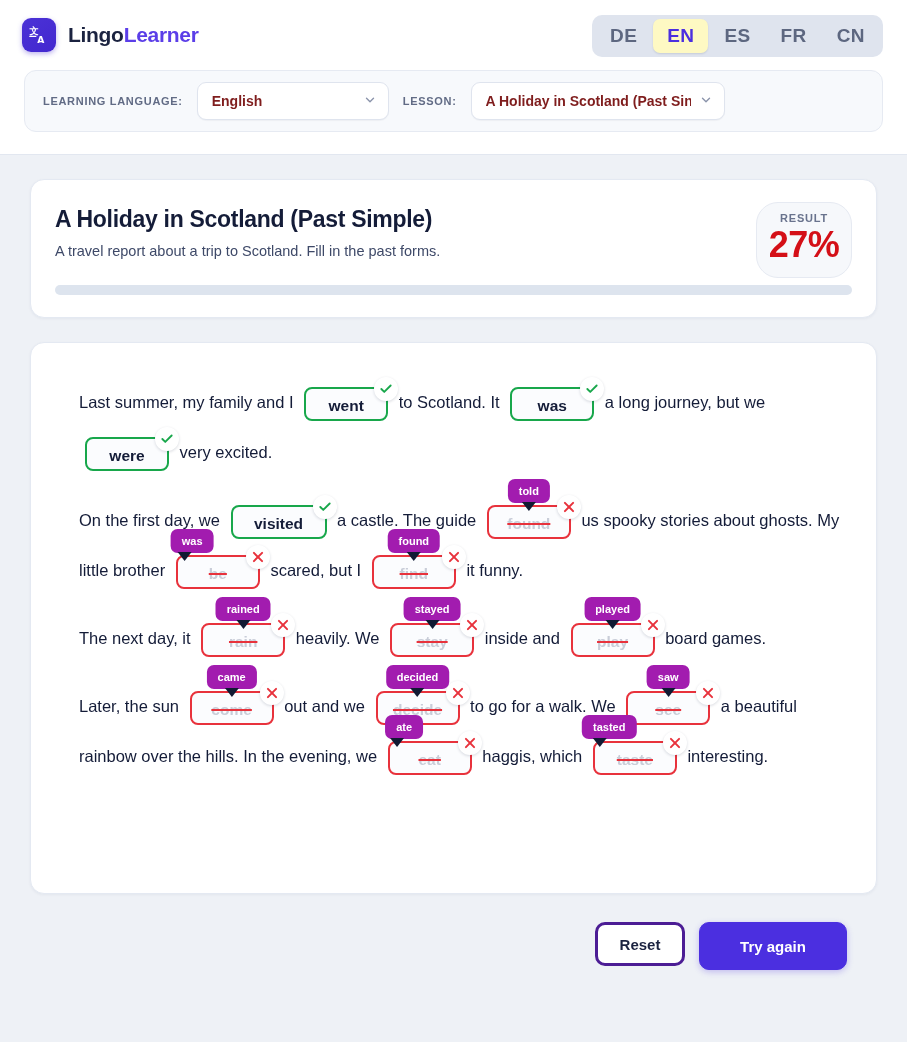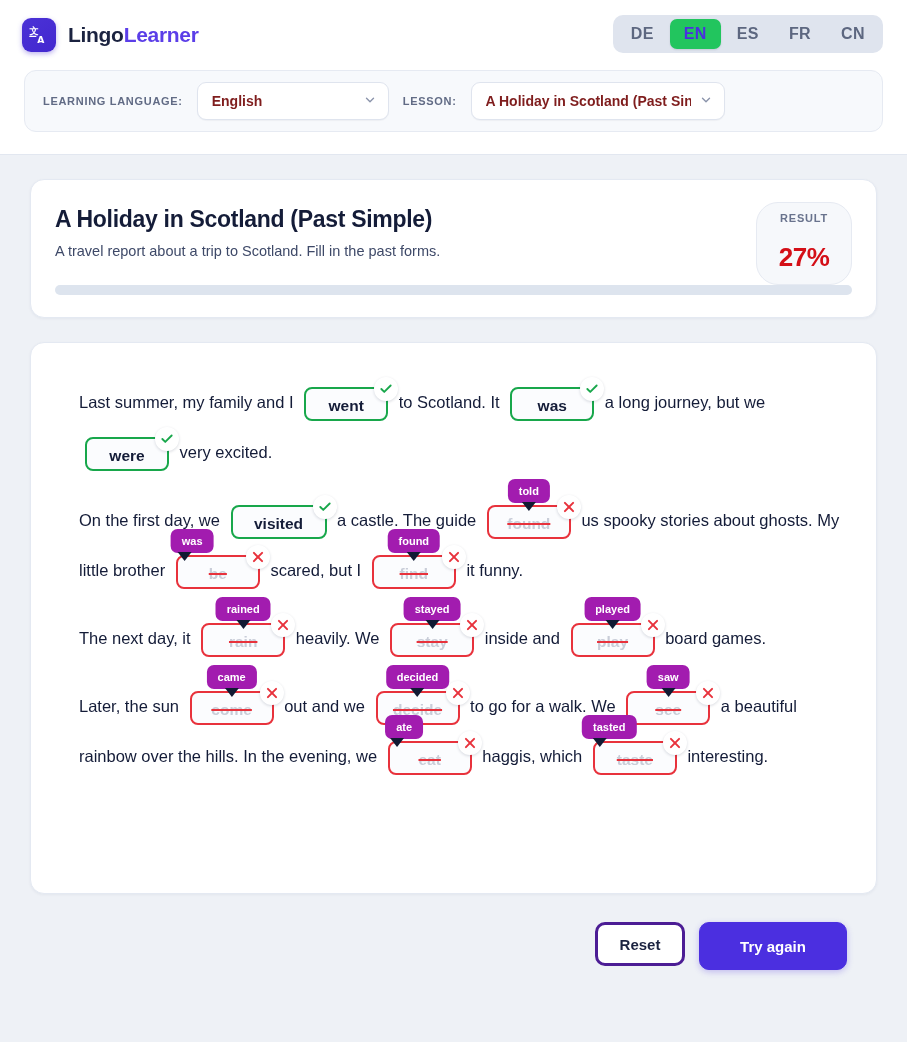--- a/index.html
+++ b/index.html
@@ -35,29 +35,29 @@
   .brand-name .b2 { color:#5b3ee8; }
 
   .lang-tabs {
     position:absolute; right:24px; top:15px;
     background:#dfe4ee;
     border-radius:10px;
     padding:4px;
     display:flex; gap:2px;
   }
   .lang-tab {
-    font-size:16px; font-weight:bold; letter-spacing:.4px;
+    font-size:19px; font-weight:bold; letter-spacing:.4px;
     color:#5d6780;
     padding:6px 14px;
     border-radius:7px;
     cursor:pointer;
     user-select:none;
   }
   .lang-tab.active {
-    background:#22c55e; color:#4b2fe0;
+    background:#fef9c3; color:#4b2fe0;
     box-shadow:0 1px 2px rgba(20,30,60,.12);
   }
 
   
   .selectbar-wrap {
     background:#ffffff;
     padding: 0 24px 22px 24px;
     border-bottom:1px solid #e2e7f0;
   }
   .selectbar {
@@ -111,21 +111,21 @@
     width:96px;
     background:#f6f8fb;
     border:1px solid #e6eaf2;
     border-radius:22px;
     padding:9px 6px 11px 6px;
     text-align:center;
   }
   .result-label { font-size:11px; font-weight:bold; letter-spacing:.8px; color:#6b7governs; }
   .result-label { color:#6b7governs; }
   .result-label { color:#69738d; }
-  .result-value { font-size:26px; font-weight:bold; color:#d40f17; margin-top:18px; letter-spacing:-.5px; }
+  .result-value { font-size:36px; font-weight:bold; color:#d40f17; margin-top:0; letter-spacing:-.5px; }
   .progress-track {
     margin-top:26px;
     height:10px; border-radius:6px;
     background:#dde4ee;
     overflow:hidden;
   }
   .progress-fill { height:100%; background:#4b2fe0; border-radius:6px; width:0%; }
 
   
   .exercise-card {

